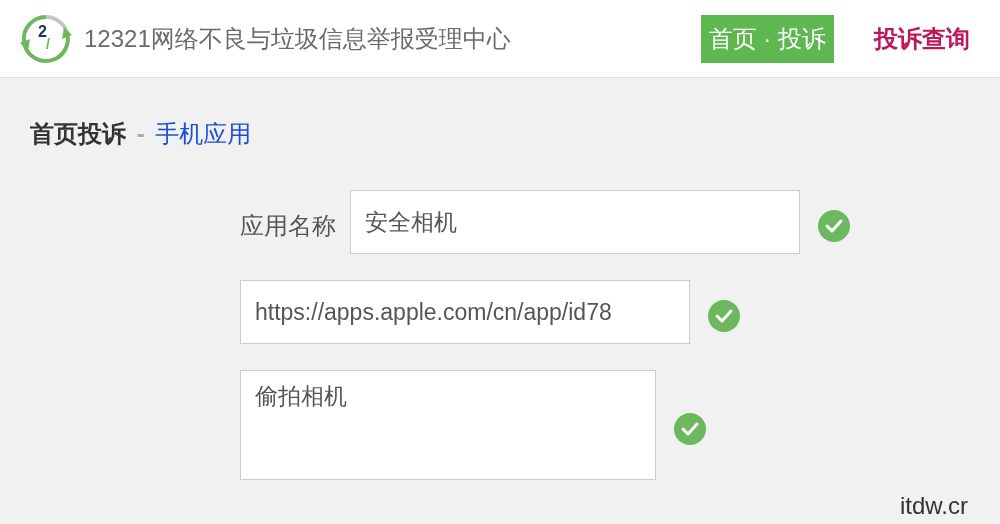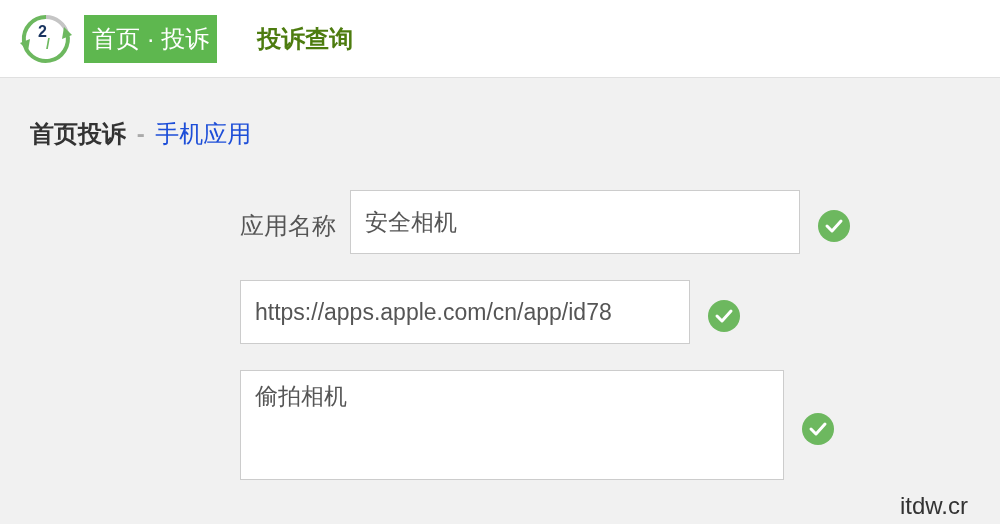--- a/index.html
+++ b/index.html
@@ -31,21 +31,21 @@
       flex: 1;
     }
     .nav {
       display: flex;
       align-items: center;
       gap: 40px;
       margin-right: 10px;
     }
     .nav-item {
       font-size: 24px;
-      color: #4d7c0f;
+      color: #be185d;
       font-weight: 600;
       cursor: pointer;
     }
     .nav-item.active {
       background: #5eb74f;
       color: #ffffff;
       padding: 8px 8px;
       font-weight: 400;
     }
     .content {
@@ -88,21 +88,21 @@
       width: 450px;
       height: 64px;
       border: 1px solid #ccc;
       background: #fff;
       font-size: 23px;
       color: #555;
       padding: 0 14px;
       font-family: inherit;
     }
     .form-textarea {
-      width: 544px;
+      width: 416px;
       height: 110px;
       border: 1px solid #ccc;
       background: #fff;
       font-size: 23px;
       color: #555;
       padding: 10px 14px;
       font-family: inherit;
       resize: none;
     }
     .check-icon {
@@ -126,20 +126,21 @@
 
 <div class="header">
   <svg class="logo" viewBox="0 0 52 52">
     <path d="M 26 4 A 22 22 0 1 0 47 20" fill="none" stroke="#6db85f" stroke-width="4"></path>
     <path d="M 26 4 A 22 22 0 0 1 47 20" fill="none" stroke="#c5c5c5" stroke-width="4"></path>
     <polygon points="44,14 52,22 42,26" fill="#6db85f"></polygon>
     <polygon points="8,38 0,30 10,26" fill="#6db85f"></polygon>
     <text x="18" y="24" font-size="16" font-weight="bold" fill="#1a3560">2</text>
     <text x="26" y="36" font-size="14" font-weight="bold" fill="#6db85f">/</text>
   </svg>
+  <div class="site-title">12321网络不良与垃圾信息举报受理中心</div>
   <div class="nav">
     <div class="nav-item active">首页 · 投诉</div>
     <div class="nav-item">投诉查询</div>
   </div>
 </div>
 
 <div class="content">
   <div class="breadcrumb">
     <span class="breadcrumb-main">首页投诉</span>
     <span class="breadcrumb-sep">-</span>

